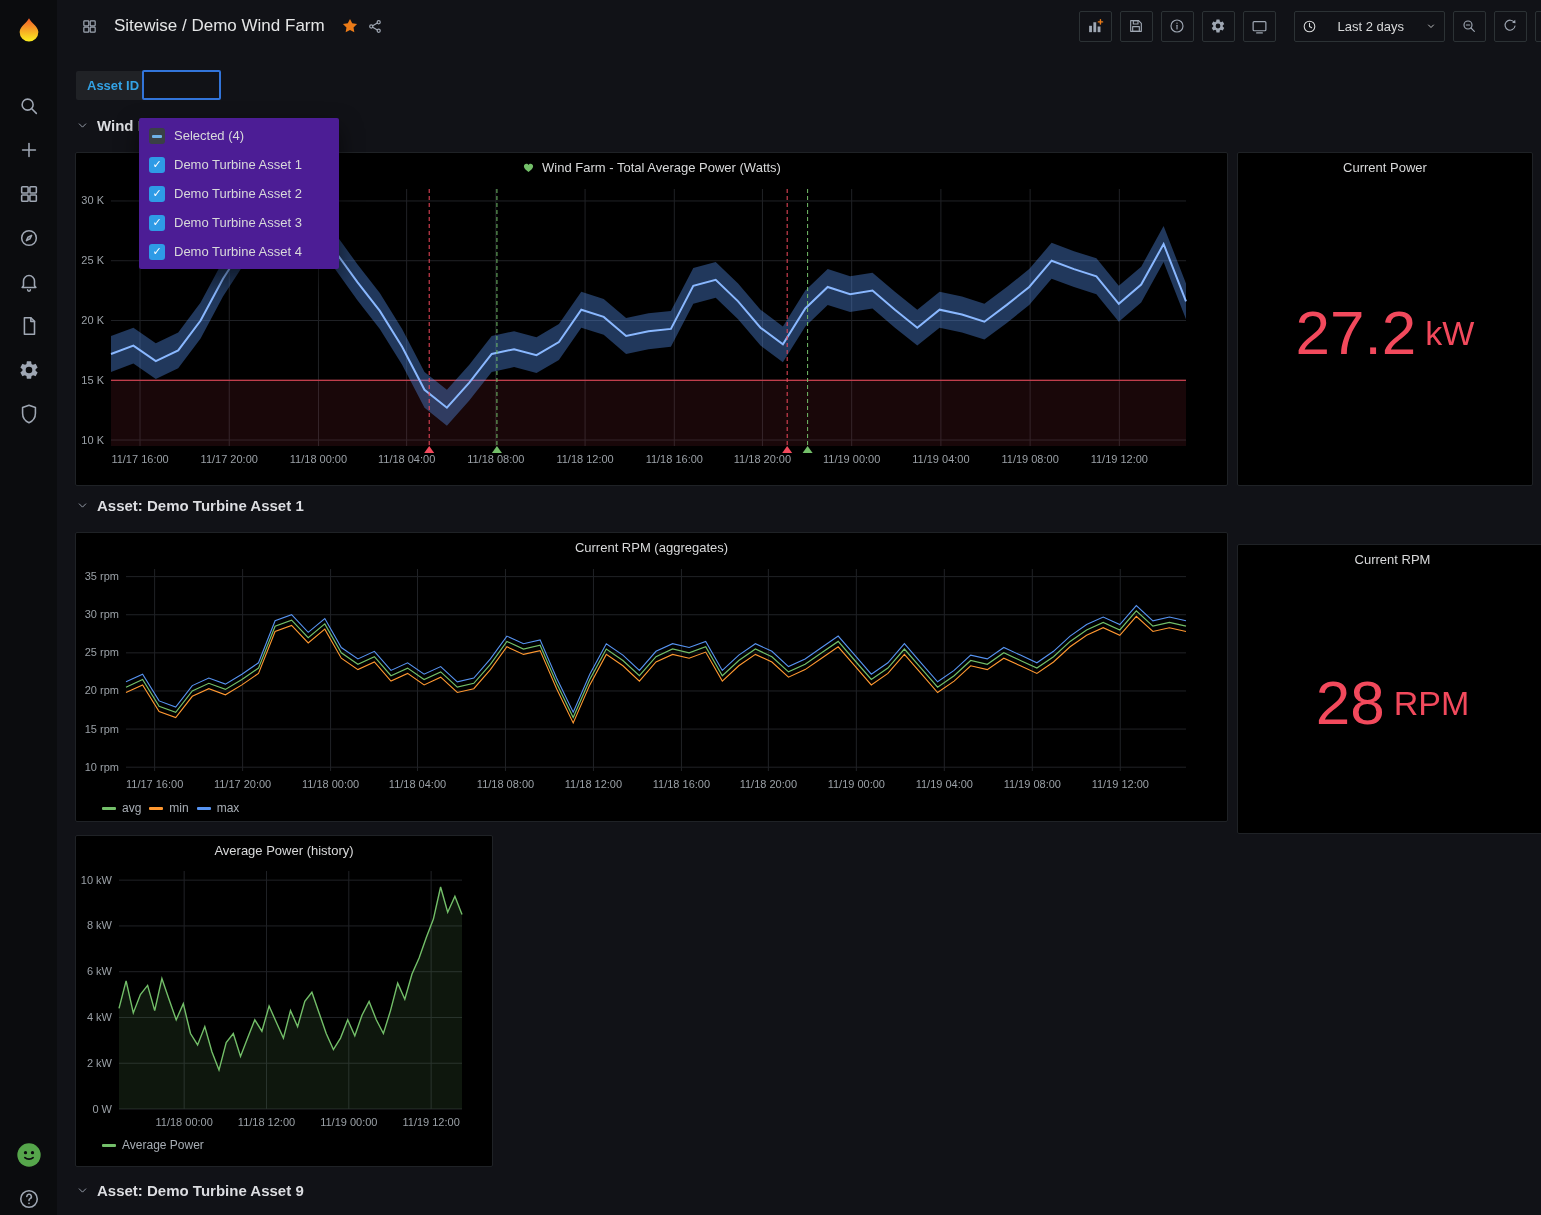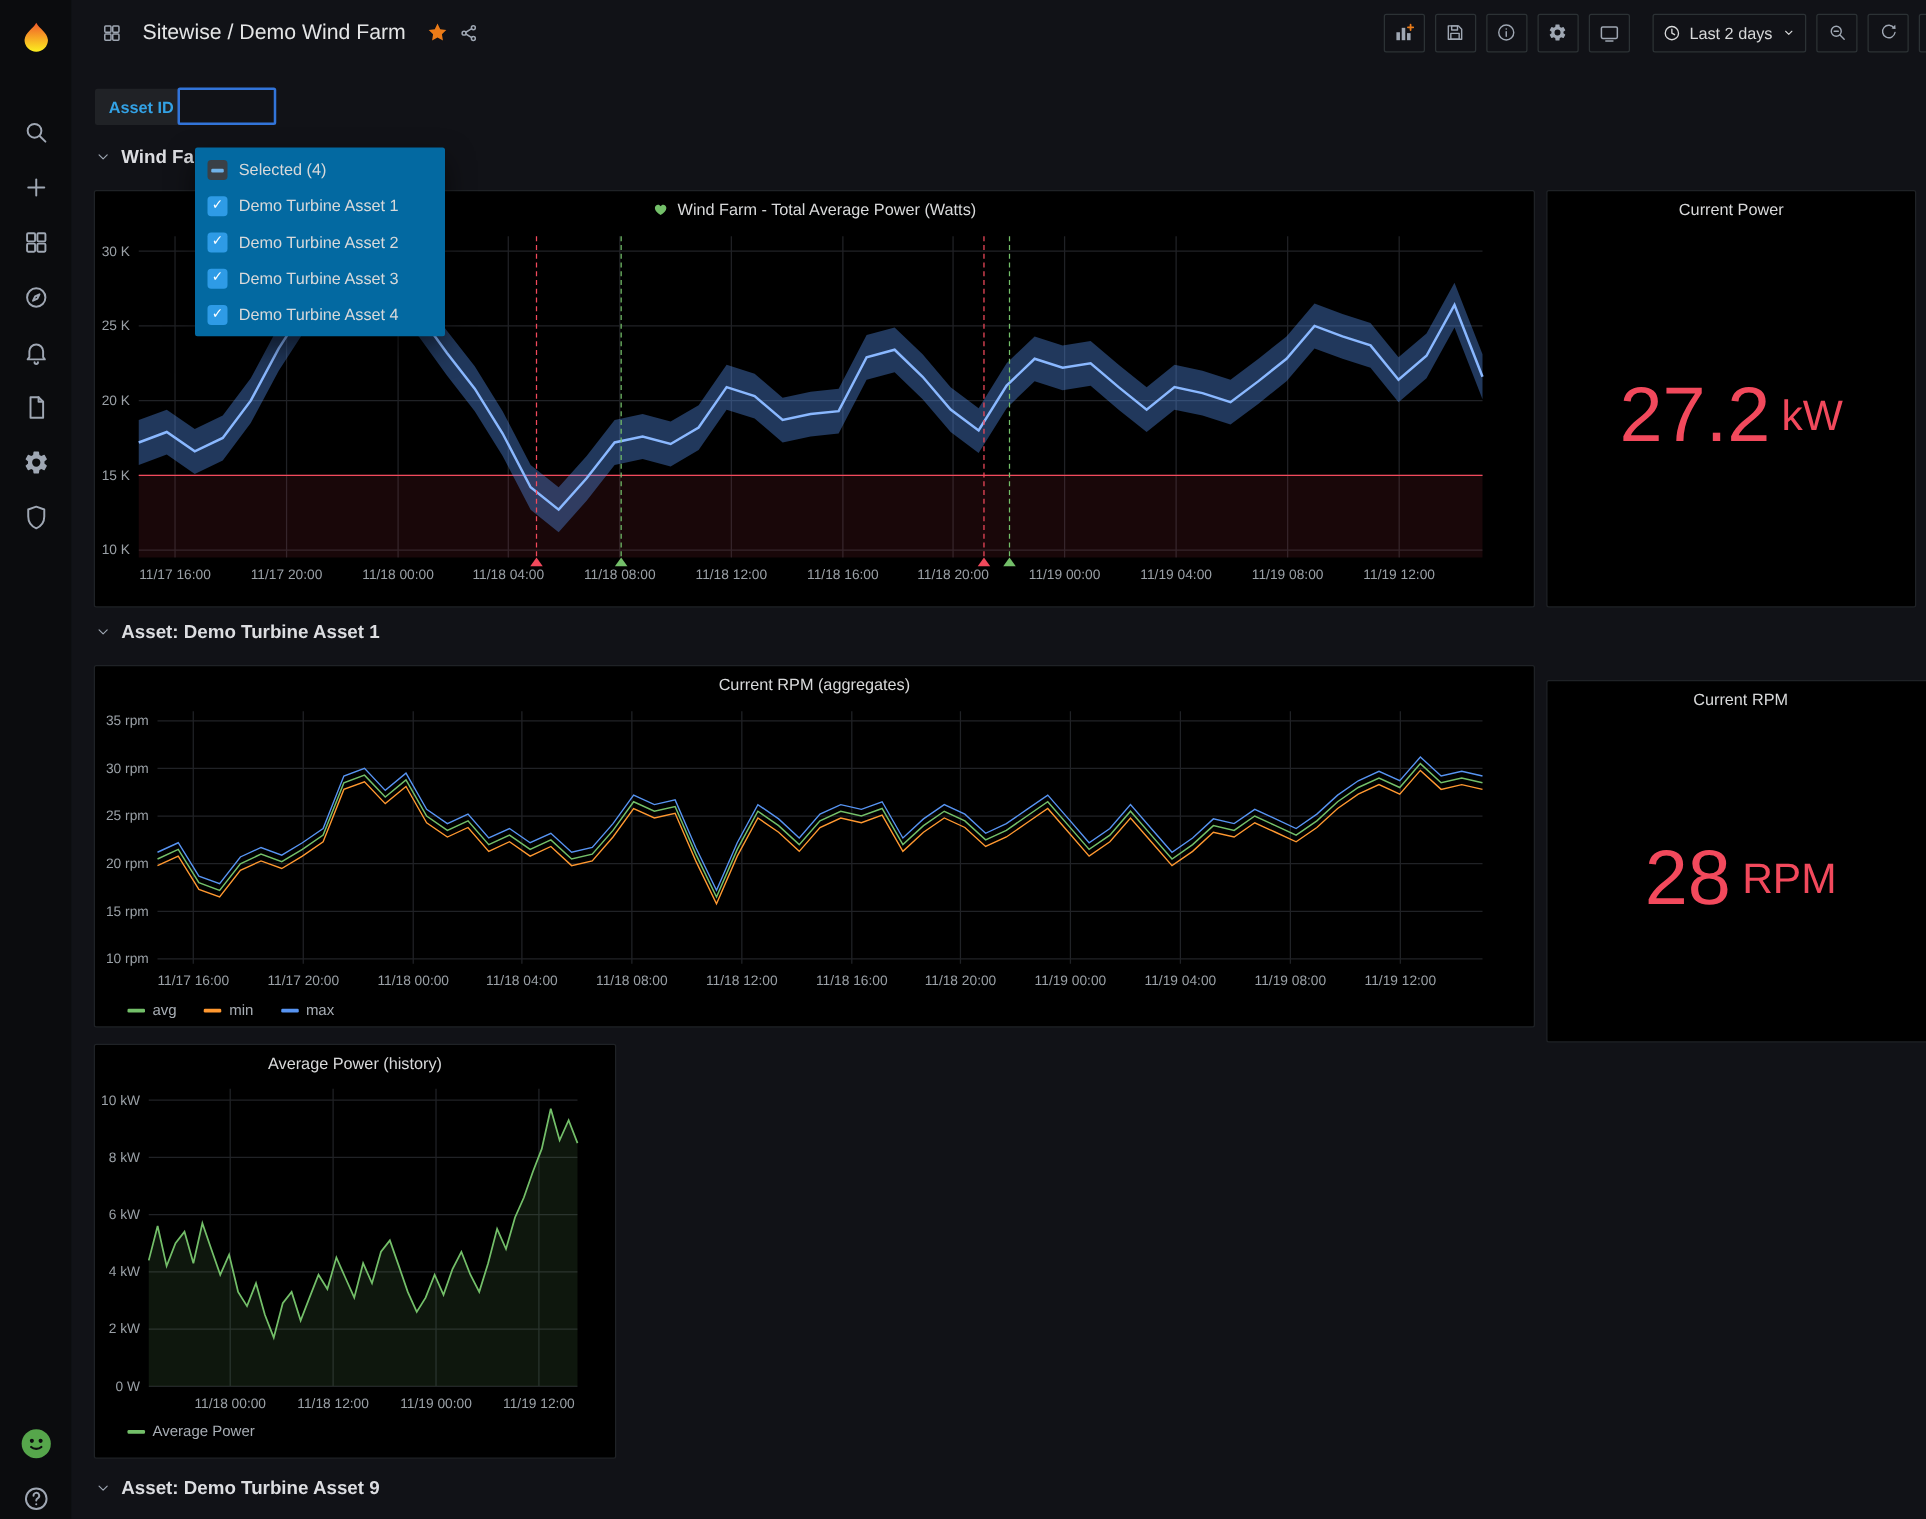--- a/index.html
+++ b/index.html
@@ -16,21 +16,21 @@
 .fl{fill:currentColor;stroke:none}
 svg{display:block}
 
 
 .navbar{position:absolute;left:57px;top:0;width:1484px;height:52px;display:flex;align-items:center;
   padding:0 14px 0 20px;z-index:5}
 .nav-title{font-size:17px;font-weight:400;color:#e4e5e6;margin:0 12px;cursor:pointer}
 .nav-plain{background:none;border:none;color:#9fa7b3;display:flex;align-items:center;cursor:pointer;padding:4px}
 .nav-right{margin-left:auto;display:flex;align-items:center;gap:8px}
 .icon-btn{height:31px;min-width:33px;background:transparent;border:1px solid #2c3235;border-radius:2px;
-  color:#9fa7b3;display:flex;align-items:center;justify-content:center;gap:7px;cursor:pointer;padding:0 7px}
+  color:#9fa7b3;display:flex;align-items:center;justify-content:flex-start;gap:21px;cursor:pointer;padding:0 7px}
 .time-btn{color:#d8d9da;font-size:13px;margin-left:10px;font-weight:500}
 .caret-btn{min-width:26px;padding:0 3px}
 
 
 .var-chip{position:absolute;left:76px;top:71px;height:29px;line-height:29px;background:#202226;
   border-radius:2px 0 0 2px;color:#33a2e5;font-size:13px;font-weight:700;padding:0 11px;z-index:5}
 .var-input{position:absolute;left:142px;top:70px;width:79px;height:30px;background:#111217;
   border:2px solid #3274d9;border-radius:2px;color:#d8d9da;font-size:13px;padding:0 8px;outline:none;z-index:5;box-sizing:border-box}
 
 
@@ -54,39 +54,39 @@
 #panel-gauge{left:1053px;top:835px;width:419px;height:337px}
 
 
 .tick{fill:#9aa0a6;font-size:11px;font-family:"Liberation Sans","DejaVu Sans",sans-serif}
 .tx{text-anchor:middle}
 .ty{text-anchor:end}
 .grid{stroke:#202226;stroke-width:1}
 .gauge-text{font-size:40px;font-weight:700;text-anchor:middle;font-family:"Liberation Sans","DejaVu Sans",sans-serif}
 
 
-.legend{display:flex;gap:22px;padding-left:26px;margin-top:4px}
+.legend{display:flex;gap:8px;padding-left:26px;margin-top:4px}
 .legend-item{display:flex;align-items:center;gap:6px;font-size:12px;color:#a7adb4;cursor:pointer}
 .swatch{width:14px;height:3px;border-radius:1px;display:inline-block}
 
 
 .stat-body{height:calc(100% - 28px);display:flex;align-items:center;justify-content:center}
 .stat-line{display:flex;align-items:center;gap:9px;color:#F2495C}
 .stat-value{font-size:62px;font-weight:500;line-height:1}
 .stat-unit{font-size:34px;font-weight:500}
 
 
 .gtable{width:100%;border-collapse:collapse;font-size:13px;table-layout:fixed}
 .gtable th{background:#202226;color:#33a2e5;font-weight:500;text-align:left;padding:8px 10px;cursor:pointer}
 .gtable td{background:#141619;color:#cfd2d6;padding:9px 10px}
 .gtable th:nth-child(2),.gtable td:nth-child(2){text-align:right}
 .gtable th+th,.gtable td+td{border-left:2px solid #181b1f}
 
 
-.dropdown{position:absolute;left:156px;top:118px;width:200px;background:#0369a1;border-radius:2px;
+.dropdown{position:absolute;left:139px;top:118px;width:200px;background:#4c1d95;border-radius:2px;
   box-shadow:0 10px 22px rgba(0,0,0,.55);z-index:50;padding:3px 0}
 .dd-item{height:29px;display:flex;align-items:center;gap:9px;padding:0 10px;font-size:13px;color:#d8d9da;cursor:pointer}
 .cb{width:16px;height:16px;border-radius:3px;background:#2e9be6;display:flex;align-items:center;justify-content:center;flex:0 0 16px}
 .cb::after{content:"✓";color:#fff;font-size:11px;font-weight:700;line-height:1}
 .cb-head{width:16px;height:16px;border-radius:3px;background:#3a4046;position:relative;flex:0 0 16px}
 .cb-head::after{content:"";position:absolute;left:3px;right:3px;top:7px;height:3px;background:#6fb2e8;border-radius:1px}
 </style>
 </head>
 <body>
 

